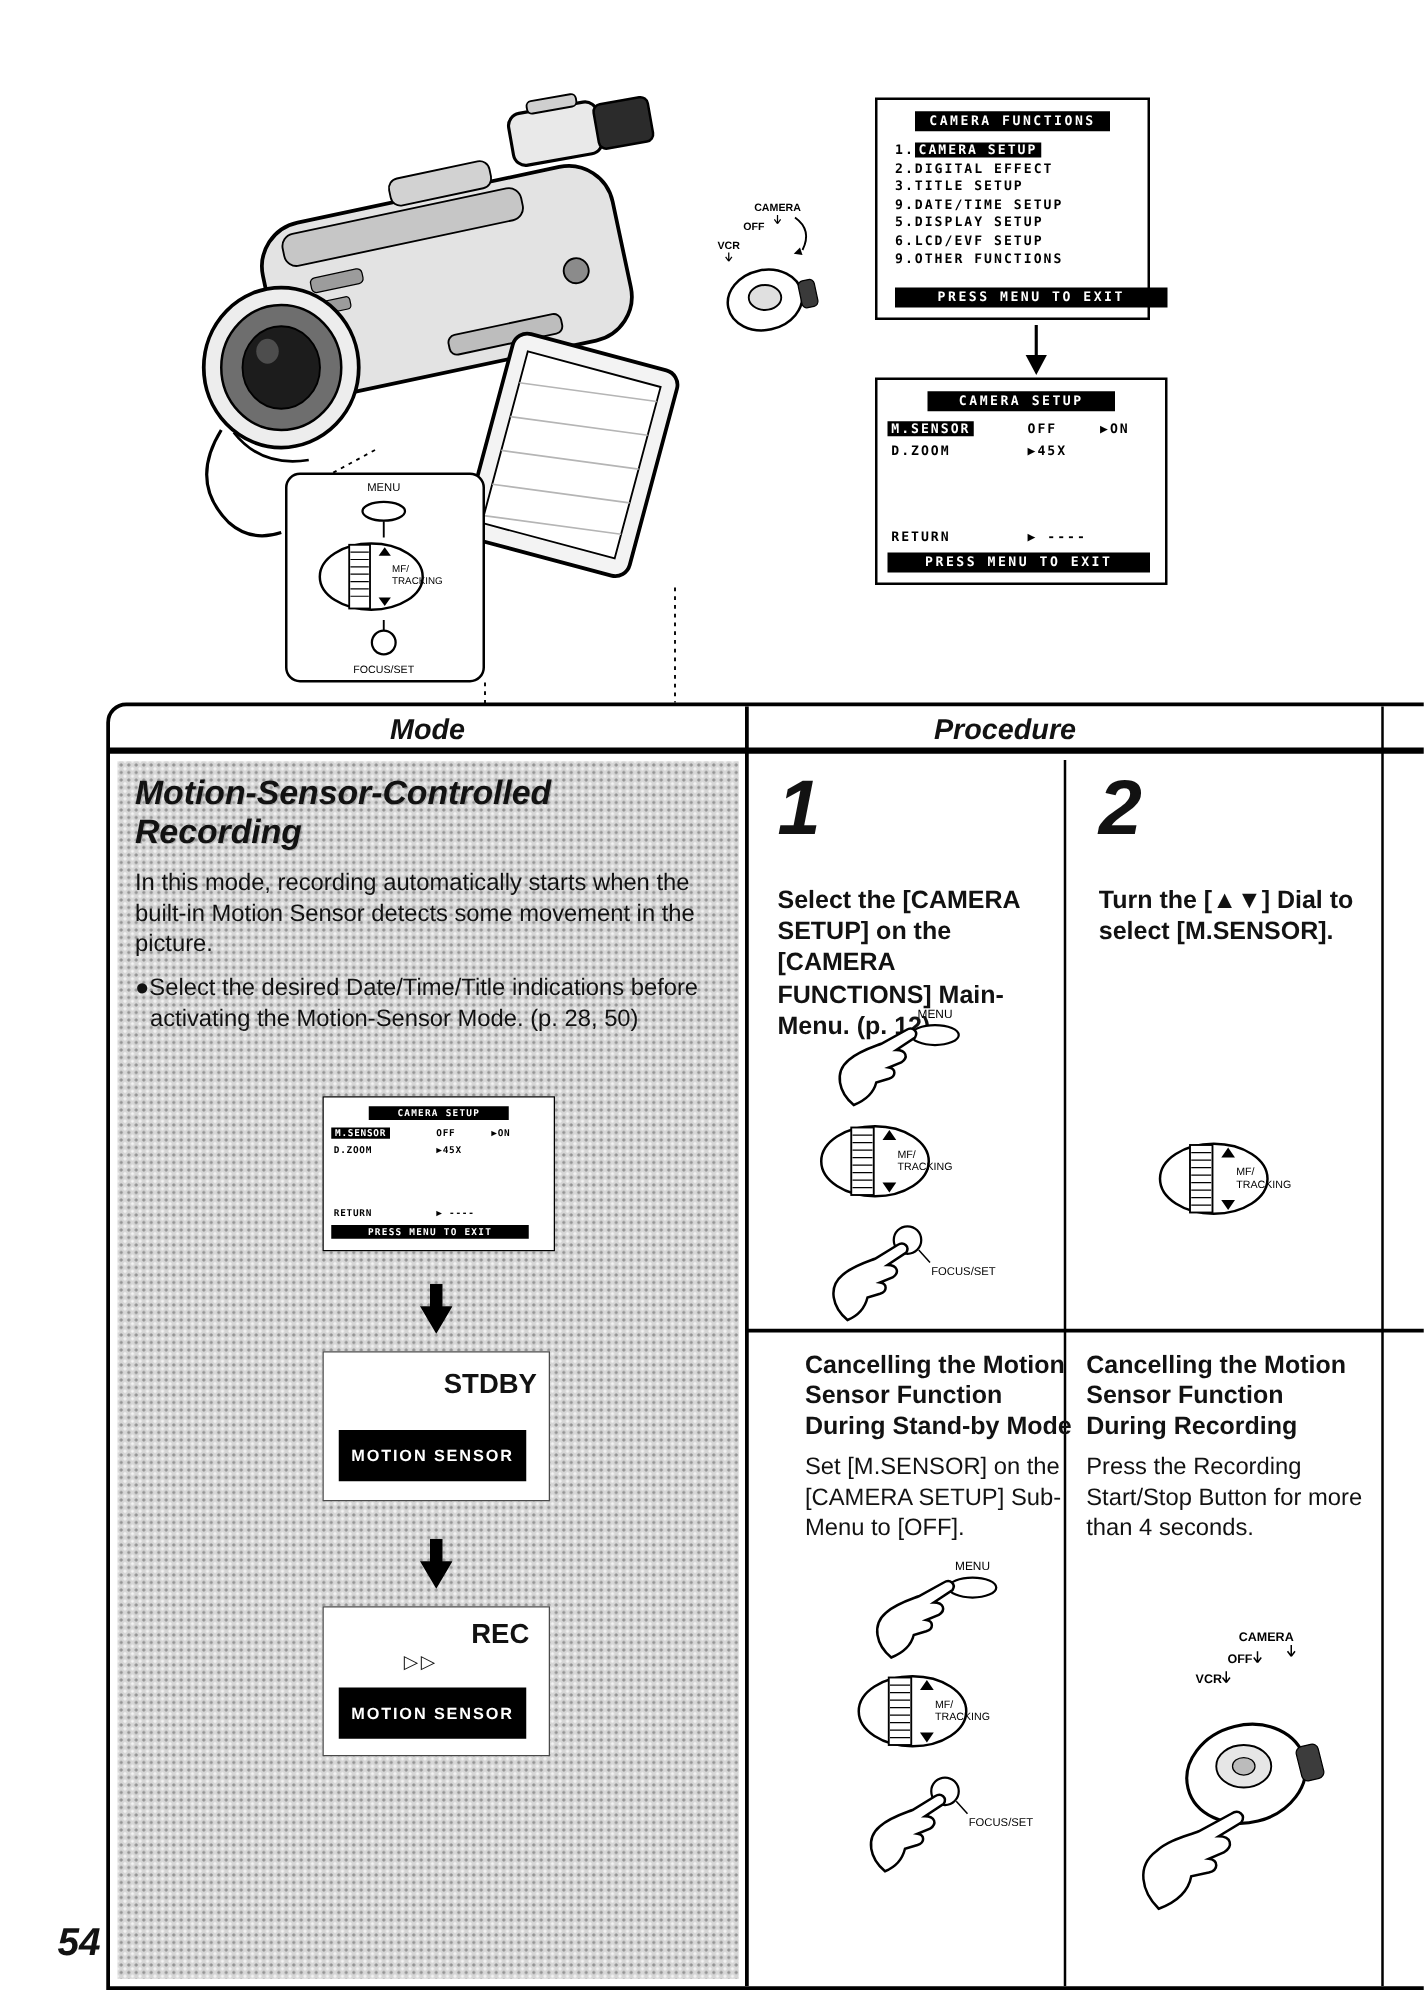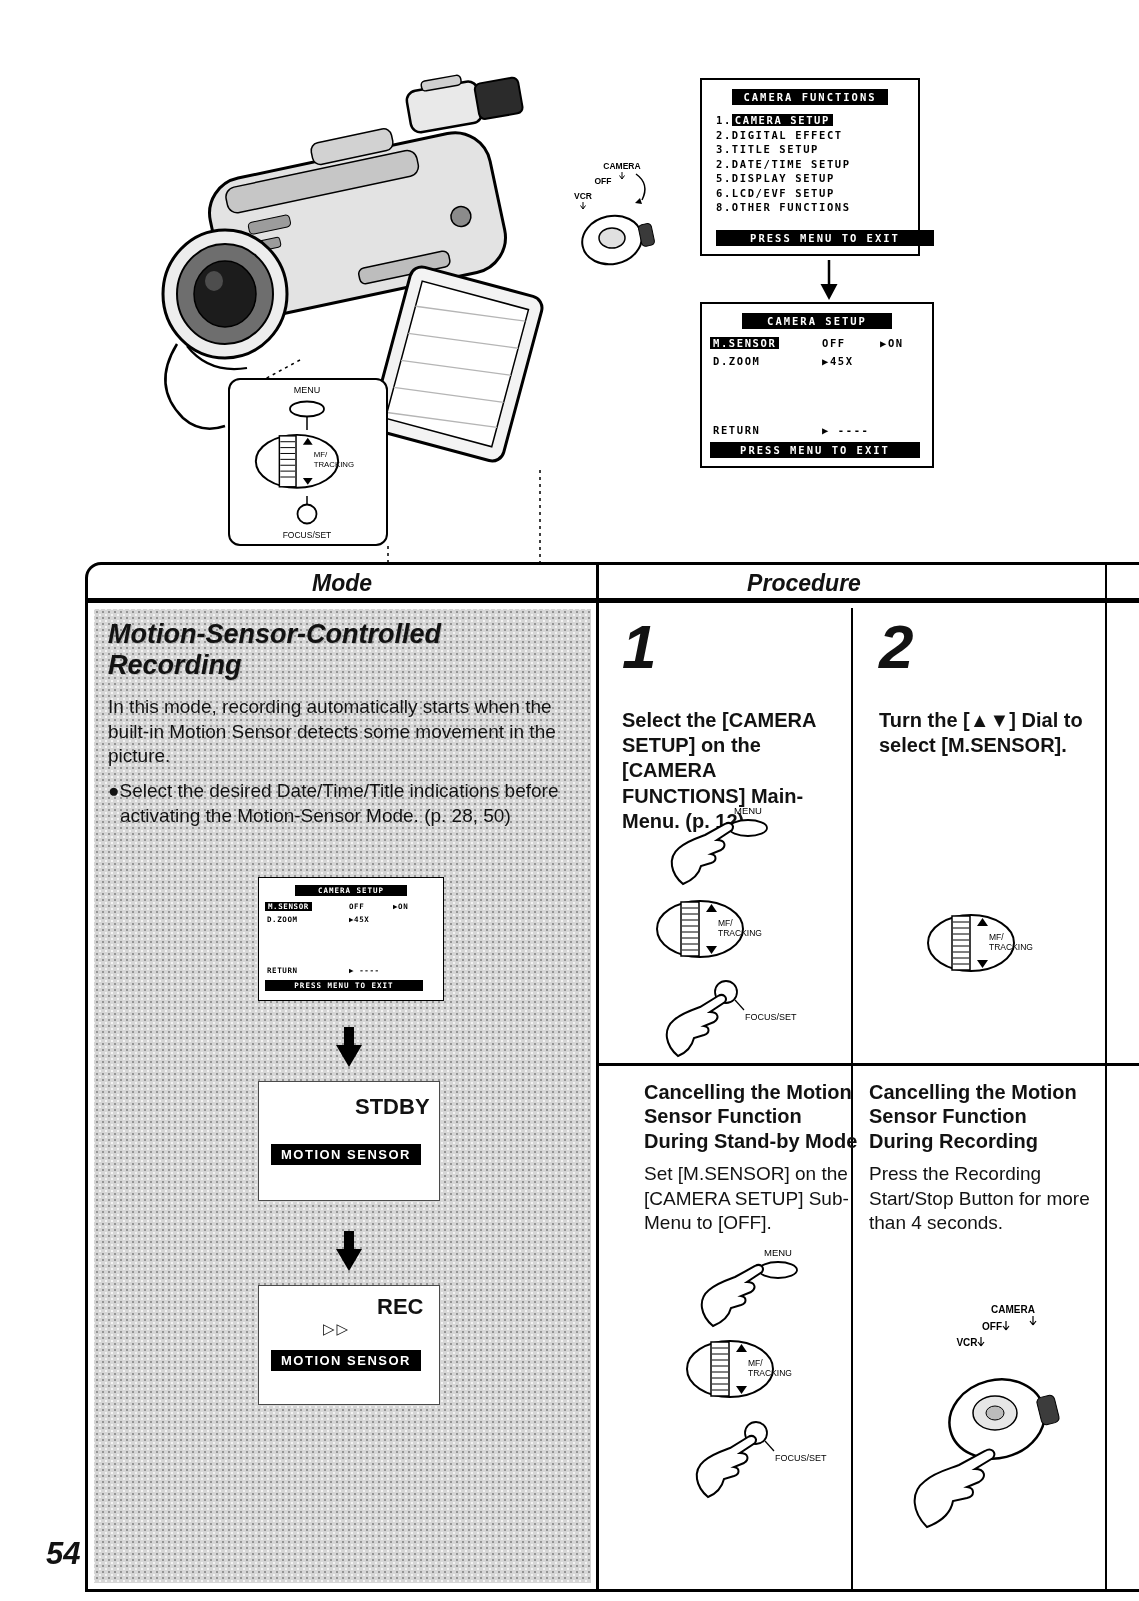--- a/index.html
+++ b/index.html
@@ -31,21 +31,21 @@
     background-image:
       radial-gradient(rgba(40,40,40,.38) 1px, transparent 1.5px),
       radial-gradient(rgba(255,255,255,.72) 1px, transparent 1.5px);
     background-size:6px 6px, 6px 6px; background-position:0 0, 3px 3px; }
   .cell { position:absolute; }
   .bignum { font-size:62px; font-weight:bold; font-style:italic; line-height:1; }
   .steptext { font-weight:bold; font-size:20px; line-height:1.26;margin-top:12px; }
   .subhead { font-weight:bold; font-size:20px; line-height:1.22; }
   .subbody { font-size:19px; line-height:1.3; }
   .badge { display:inline-block; background:#000; color:#fff; font-weight:bold;
-           font-size:13px; letter-spacing:1.5px; padding:3px 10px; }
+           font-size:13px; letter-spacing:1.5px; padding:13px 10px; }
   .wbox { position:absolute; background:#fff; border:1.5px solid #4a4a4a; }
 </style>
 </head>
 <body>
 
 <svg class="abs" style="left:200px;top:340px" width="420" height="240">
   <path d="M100 20 L52 46" stroke="#000" stroke-width="1.5" stroke-dasharray="3 4" fill="none"></path>
   <path d="M340 130 V222" stroke="#000" stroke-width="1.5" stroke-dasharray="3 4" fill="none"></path>
   <path d="M188 206 V232" stroke="#000" stroke-width="1.5" stroke-dasharray="3 4" fill="none"></path>
 </svg>
@@ -112,24 +112,24 @@
     <circle cx="77" cy="134" r="9.5" fill="#fff" stroke="#000" stroke-width="1.8"></circle>
     <text x="77" y="158" font-size="8.5" text-anchor="middle">FOCUS/SET</text>
   </svg>
 </div>
 
 <div class="screen scr-lg" style="left:700px;top:78px;width:220px;height:178px">
   <div class="bar" style="left:30px;right:30px;top:9px">CAMERA FUNCTIONS</div>
   <div class="srow" style="left:14px;top:34px"><span>1.</span><span class="inv">CAMERA SETUP</span></div>
   <div class="srow" style="left:14px;top:48.5px">2.DIGITAL EFFECT</div>
   <div class="srow" style="left:14px;top:63px">3.TITLE SETUP</div>
-  <div class="srow" style="left:14px;top:77.5px">2.DATE/TIME SETUP</div>
+  <div class="srow" style="left:14px;top:77.5px">9.DATE/TIME SETUP</div>
   <div class="srow" style="left:14px;top:92px">5.DISPLAY SETUP</div>
   <div class="srow" style="left:14px;top:106.5px">6.LCD/EVF SETUP</div>
-  <div class="srow" style="left:14px;top:121px">8.OTHER FUNCTIONS</div>
+  <div class="srow" style="left:14px;top:121px">9.OTHER FUNCTIONS</div>
   <div class="bar" style="left:14px;width:218px;top:150px">PRESS MENU TO EXIT</div>
 </div>
 
 <svg class="abs" style="left:818px;top:260px" width="22" height="40" viewBox="0 0 22 40">
   <line x1="11" y1="0" x2="11" y2="26" stroke="#000" stroke-width="2.5"></line>
   <path d="M2.5 24 L19.5 24 L11 40 Z" fill="#000"></path>
 </svg>
 
 <div class="screen scr-lg" style="left:700px;top:302px;width:234px;height:166px">
   <div class="bar" style="left:40px;width:150px;top:9px">CAMERA SETUP</div>

